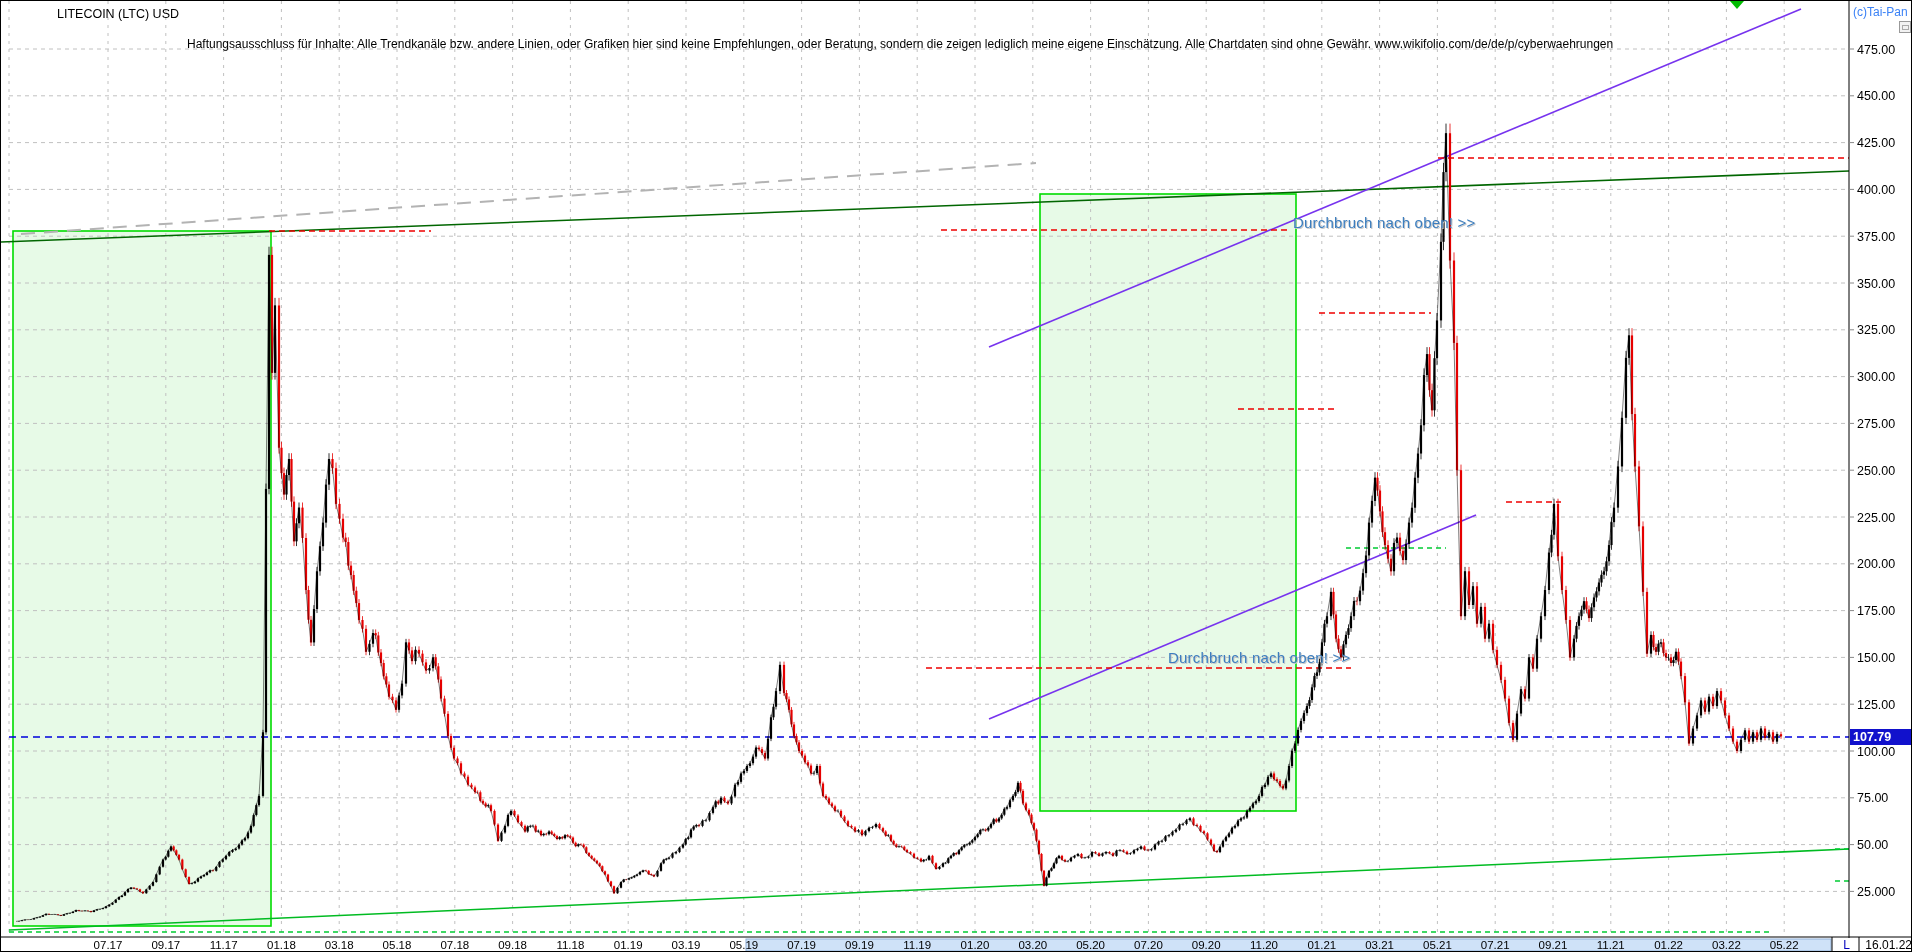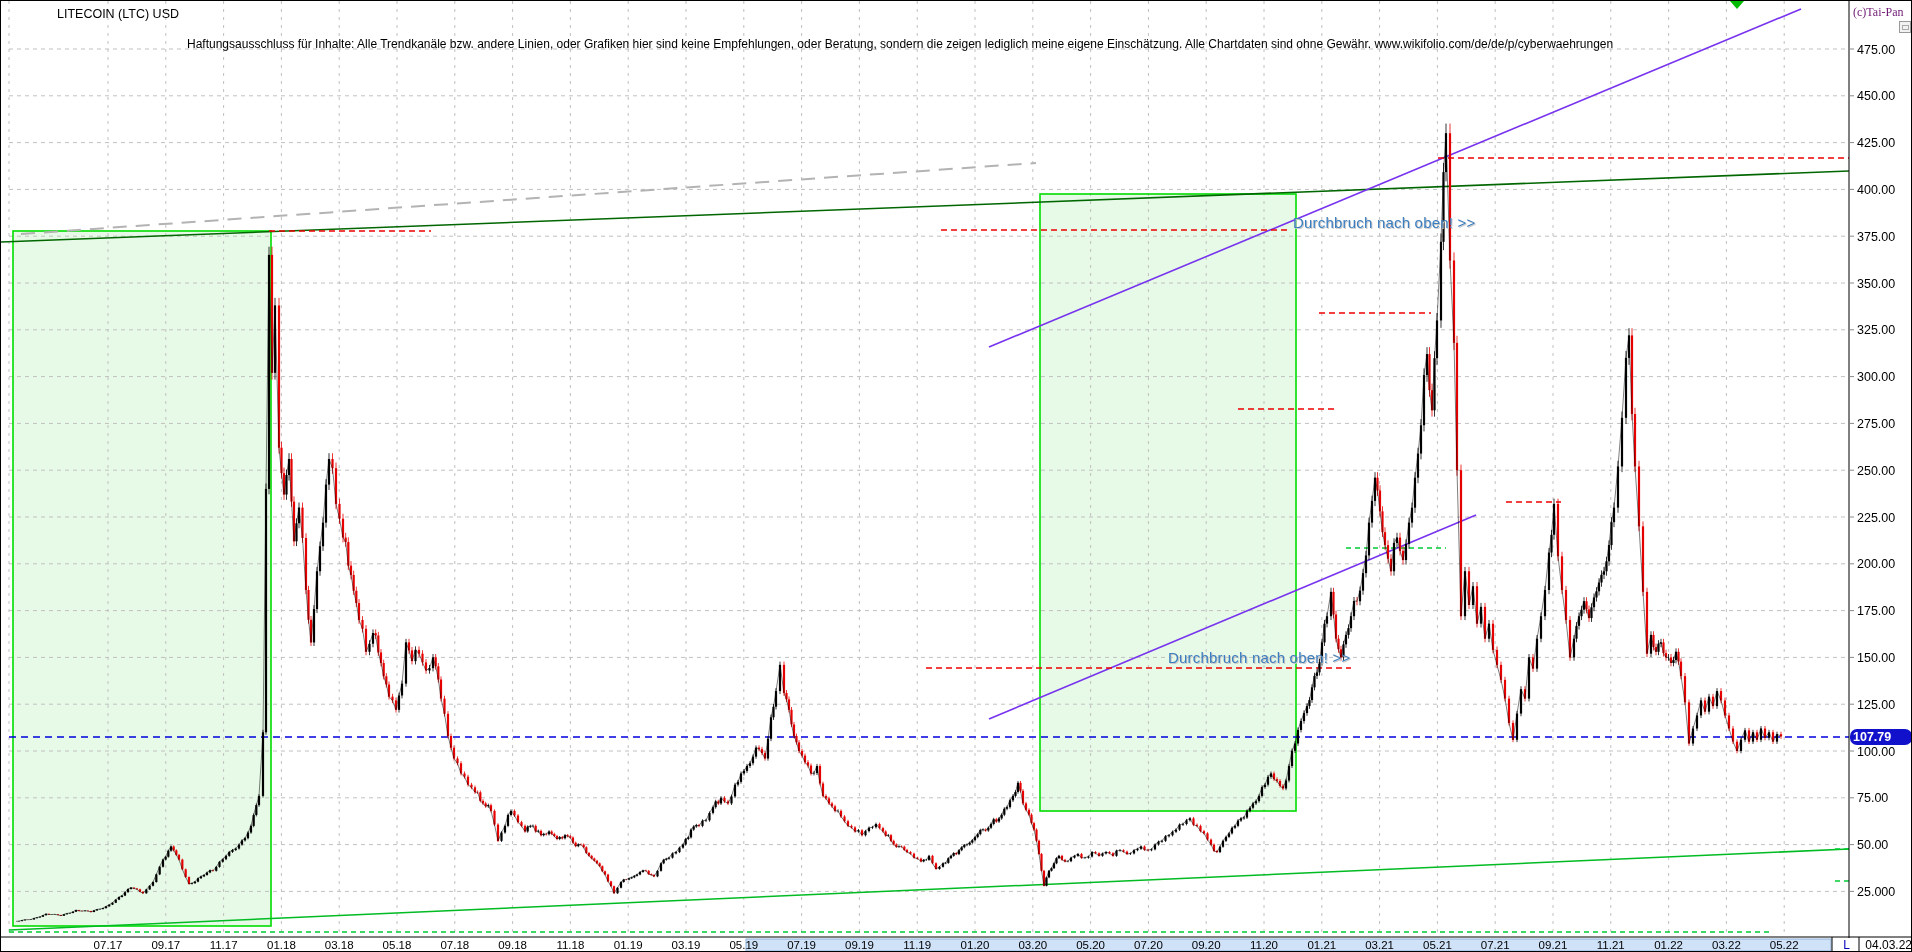--- a/index.html
+++ b/index.html
@@ -2,29 +2,29 @@
 <html><head>
 <meta charset="utf-8">
 <style>
   html,body{margin:0;padding:0;background:#888;}
   .window{position:relative;width:1912px;height:952px;background:#ffffff;
     border:1px solid #000;box-sizing:border-box;overflow:hidden;
     font-family:"Liberation Sans",sans-serif;}
   #chart-svg{position:absolute;left:0;top:0;}
   .hdr-title{position:absolute;left:56px;top:6px;font-size:12.5px;font-weight:normal;color:#000;white-space:nowrap;}
   .hdr-disclaimer{position:absolute;left:186px;top:7px;font-size:12px;color:#000;white-space:nowrap;margin-top:29px;}
-  .hdr-copy{position:absolute;left:1852px;top:4px;font-size:12px;color:#701a75;white-space:nowrap;font-family:Liberation Serif, serif;}
+  .hdr-copy{position:absolute;left:1852px;top:4px;font-size:12px;color:#3b82f6;white-space:nowrap;}
   .mini-sq{position:absolute;left:1898px;top:20px;width:10px;height:10px;background:#f2f2f2;border:1px solid #999;}
   .mini-sq:after{content:"";position:absolute;left:2px;top:3px;width:5px;height:3px;border:1px solid #aaa;}
   .annot{position:absolute;font-size:15px;color:#3c7ebf;white-space:nowrap;
     text-shadow:1px 1px 0 #c9c9c9;letter-spacing:0.2px;}
   .annot1{left:1167px;top:648px;}
   .annot2{left:1292px;top:213px;}
   .price-tag{position:absolute;left:1849px;top:728px;width:62px;height:16px;background:#1111cc;
-    color:#fff;font-size:12.5px;font-weight:bold;line-height:16px;padding-left:3px;box-sizing:border-box;border-radius:7px;}
+    color:#fff;font-size:12.5px;font-weight:bold;line-height:16px;padding-left:3px;box-sizing:border-box;}
   .cell-l{position:absolute;left:1833px;top:937px;width:25px;height:14px;text-align:center;
     font-size:12px;color:#0000bb;line-height:14px;}
   .cell-date{position:absolute;left:1859px;top:937px;width:52px;height:14px;text-align:right;
     font-size:12px;color:#000;line-height:14px;}
 </style>
 </head>
 <body>
 
 <div class="window">
   <svg id="chart-svg" width="1912" height="952">
@@ -1327,14 +1327,14 @@
   <div class="hdr-title">LITECOIN (LTC) USD</div>
   <div class="hdr-disclaimer">Haftungsausschluss für Inhalte: Alle Trendkanäle bzw. andere Linien, oder Grafiken hier sind keine Empfehlungen, oder Beratung, sondern die zeigen lediglich meine eigene Einschätzung. Alle Chartdaten sind ohne Gewähr.  www.wikifolio.com/de/de/p/cyberwaehrungen</div>
   <div class="hdr-copy">(c)Tai-Pan</div>
   <div class="mini-sq"></div>
 
   <div class="annot annot1">Durchbruch nach oben! &gt;&gt;</div>
   <div class="annot annot2">Durchbruch nach oben! &gt;&gt;</div>
 
   <div class="price-tag">107.79</div>
   <div class="cell-l">L</div>
-  <div class="cell-date">04.03.22</div>
+  <div class="cell-date">16.01.22</div>
 </div>
 
 </body></html>

